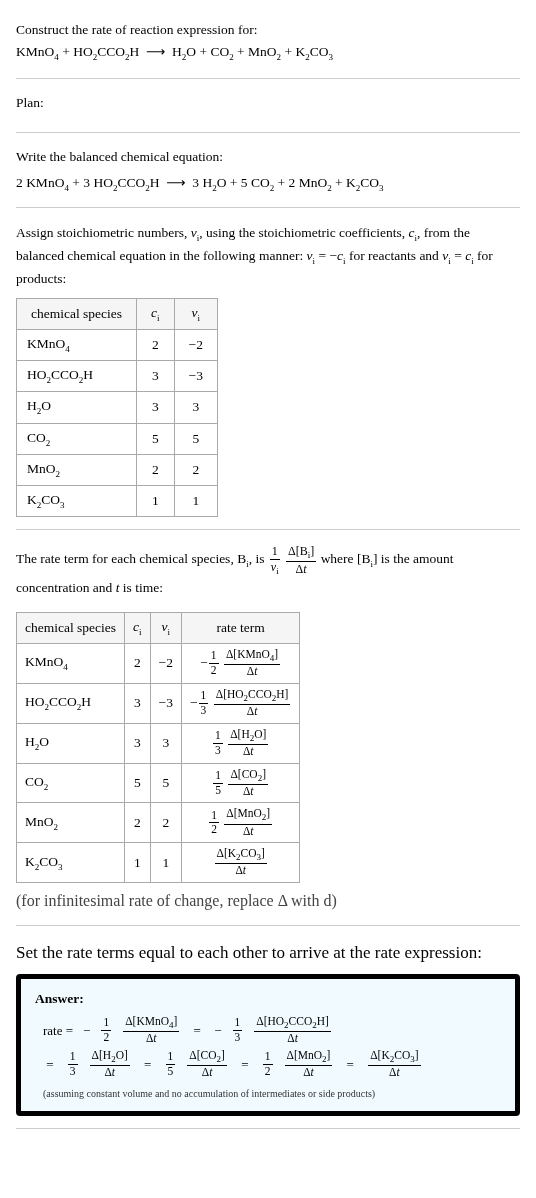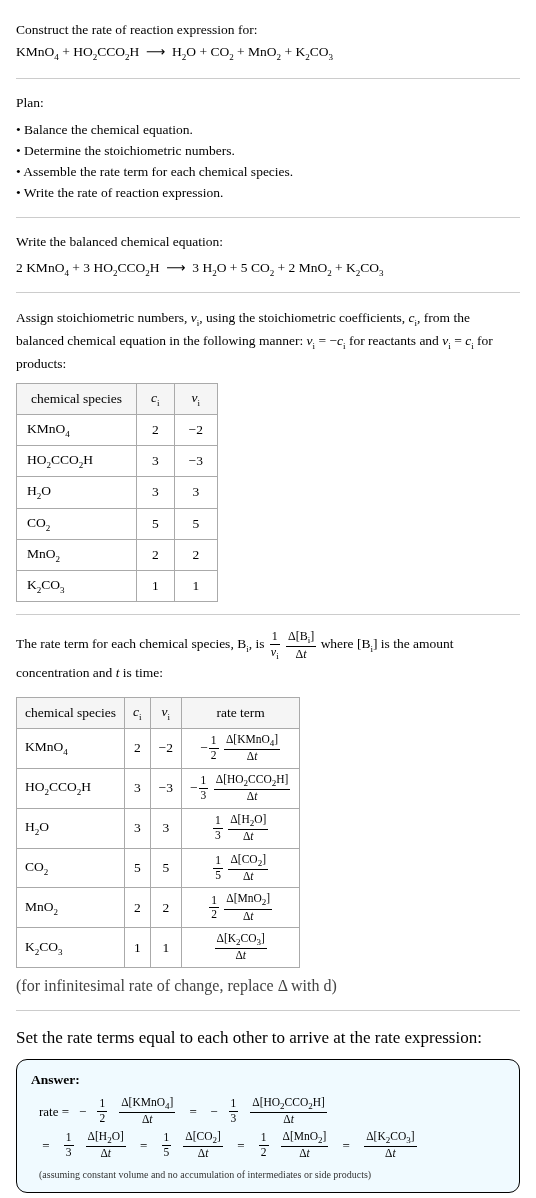--- a/index.html
+++ b/index.html
@@ -94,22 +94,22 @@
     .rate-term-frac {
       font-size: 11.5px;
     }
     .note-text {
       font-size: 16px;
       color: #444;
       margin-top: 6px;
     }
     .answer-box {
       background: #f0faff;
-      border: 1px solid #000000;
-      border-radius: 11px;
+      border: 5px solid #000000;
+      border-radius: 4px;
       padding: 10px 14px;
       margin-top: 8px;
       font-size: 13px;
     }
     .answer-title {
       font-size: 13.5px;
       font-weight: bold;
       margin-bottom: 6px;
     }
     .rate-line {
@@ -137,26 +137,20 @@
 
 <div class="section">
   <div class="chemical-eq">Construct the rate of reaction expression for:</div>
   <div class="chemical-eq">
     KMnO<sub>4</sub> + HO<sub>2</sub>CCO<sub>2</sub>H &nbsp;⟶&nbsp; H<sub>2</sub>O + CO<sub>2</sub> + MnO<sub>2</sub> + K<sub>2</sub>CO<sub>3</sub>
   </div>
 </div>
 
 <div class="section">
   <div class="section-title">Plan:</div>
-  <ul class="plan-list">
-    <li>• Balance the chemical equation.</li>
-    <li>• Determine the stoichiometric numbers.</li>
-    <li>• Assemble the rate term for each chemical species.</li>
-    <li>• Write the rate of reaction expression.</li>
-  </ul>
 </div>
 
 <div class="section">
   <div class="section-title">Write the balanced chemical equation:</div>
   <div class="balanced-eq">
     2 KMnO<sub>4</sub> + 3 HO<sub>2</sub>CCO<sub>2</sub>H &nbsp;⟶&nbsp; 3 H<sub>2</sub>O + 5 CO<sub>2</sub> + 2 MnO<sub>2</sub> + K<sub>2</sub>CO<sub>3</sub>
   </div>
 </div>
 
 <div class="section">

